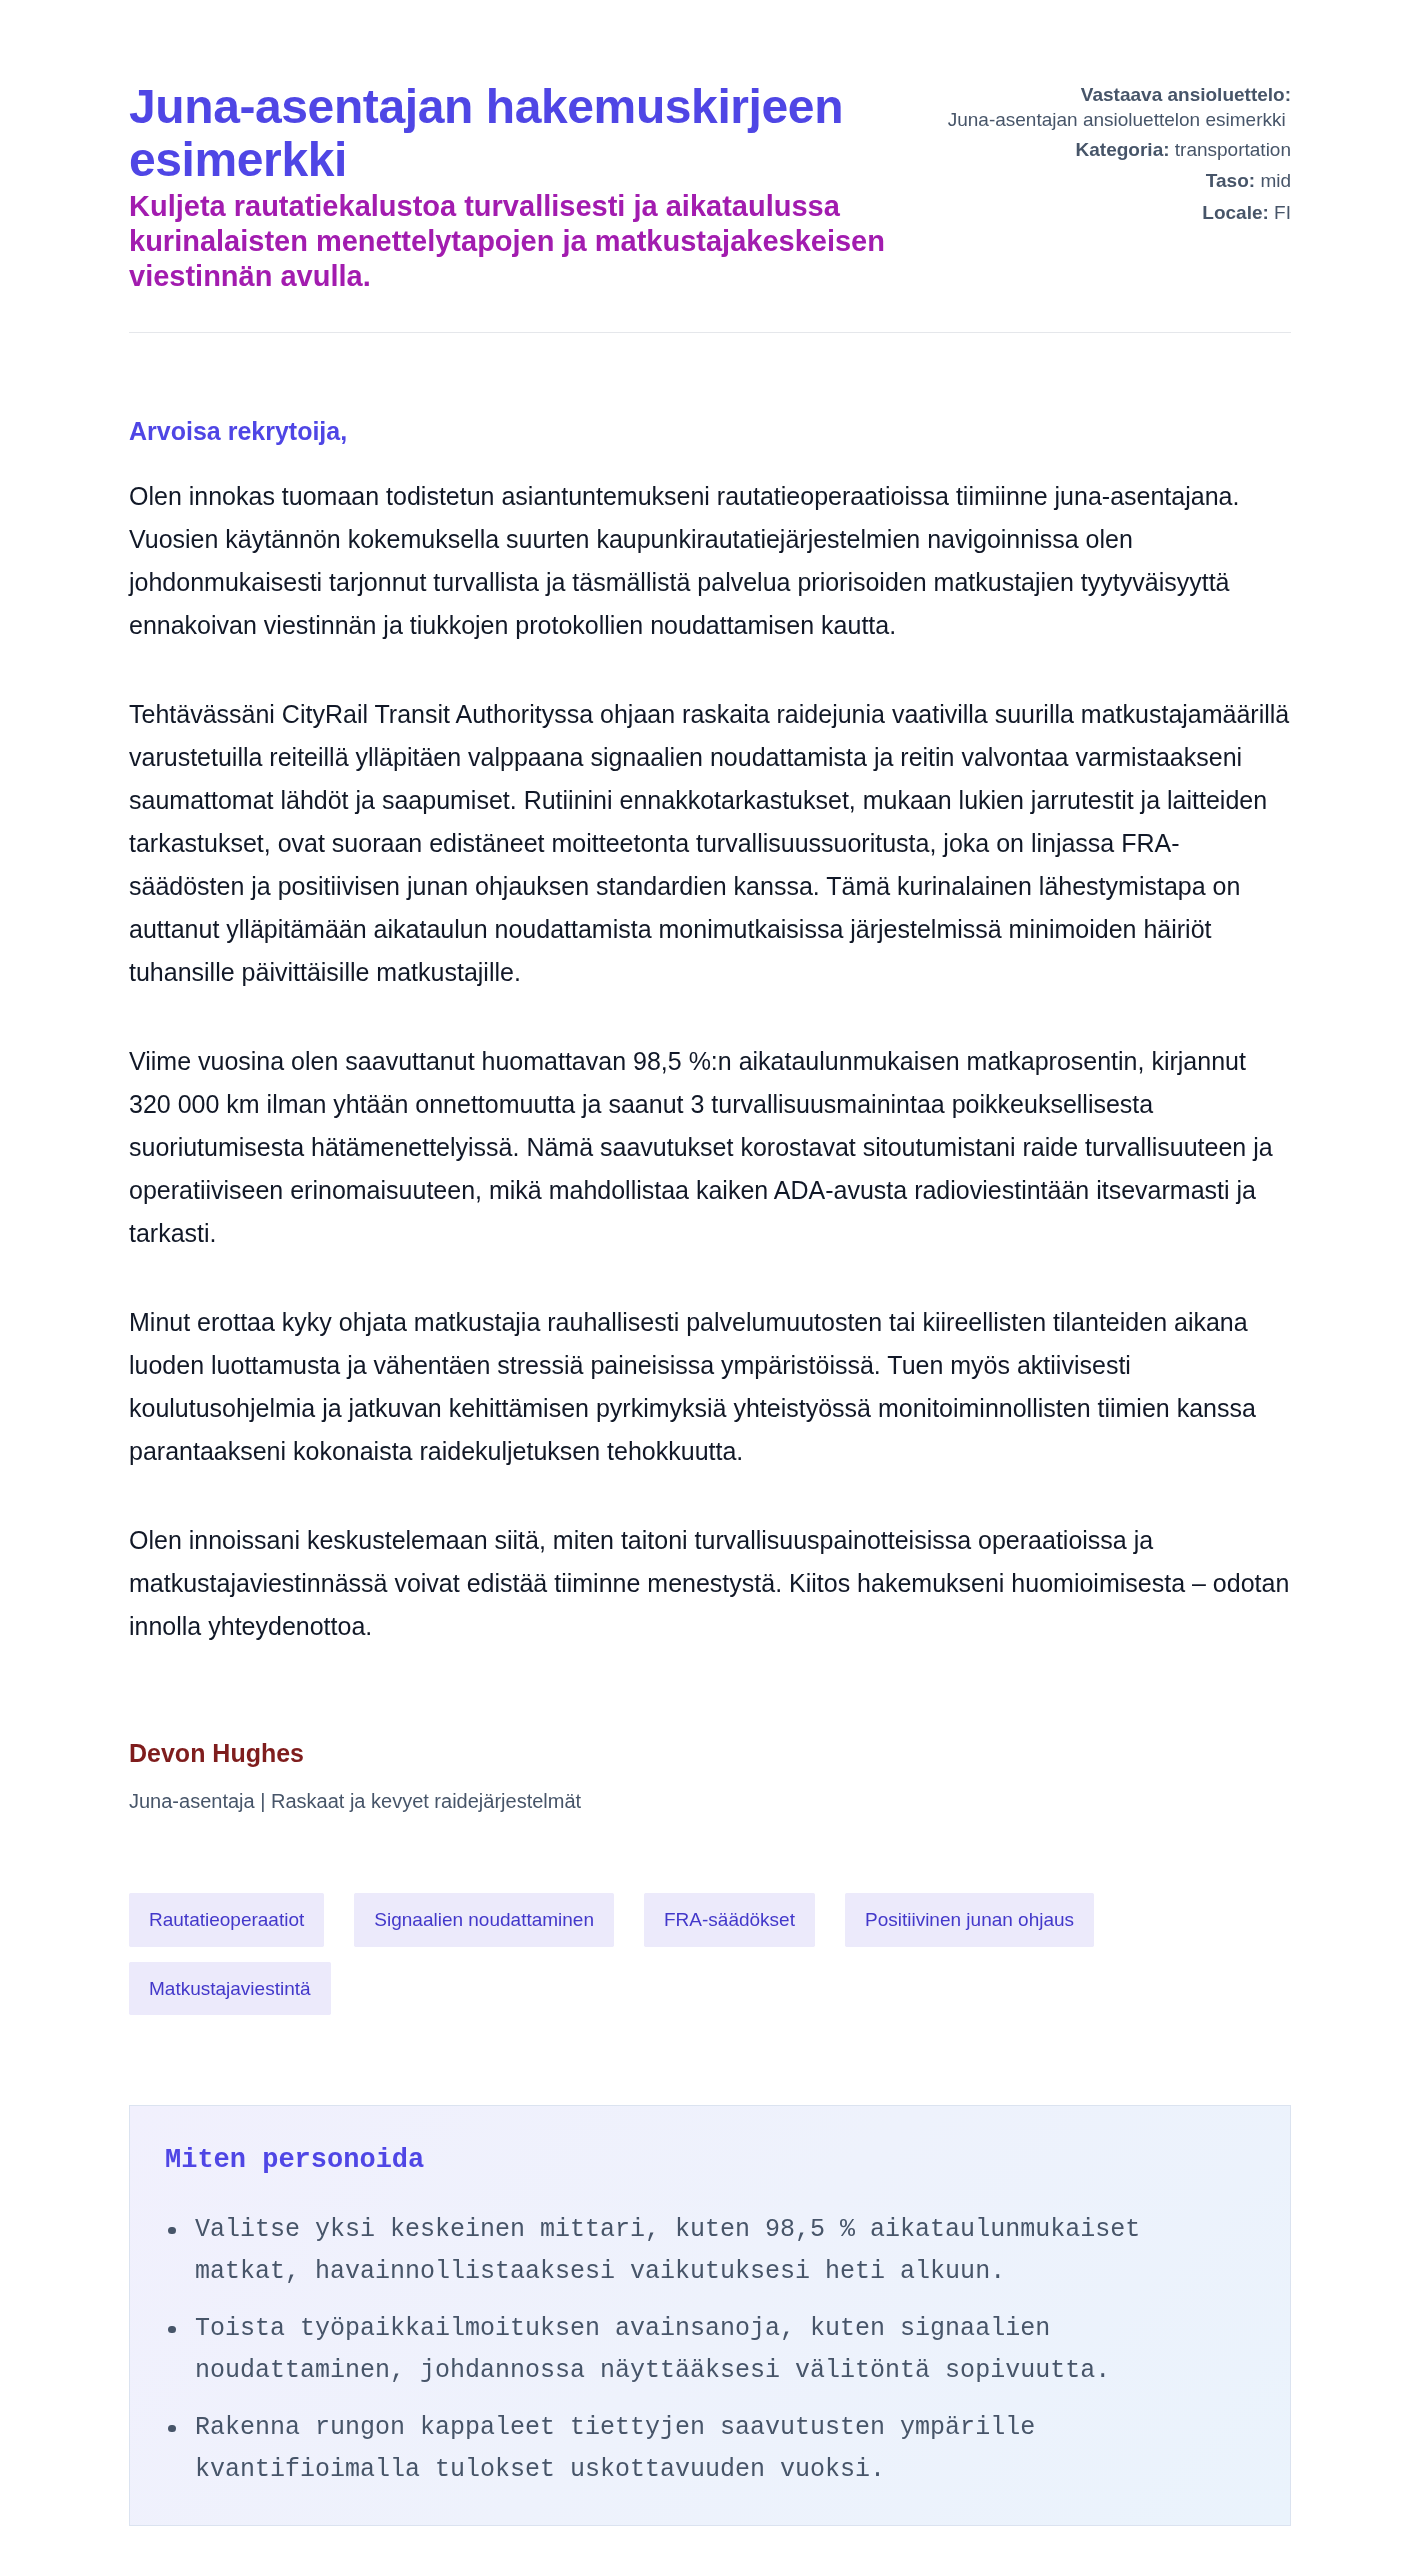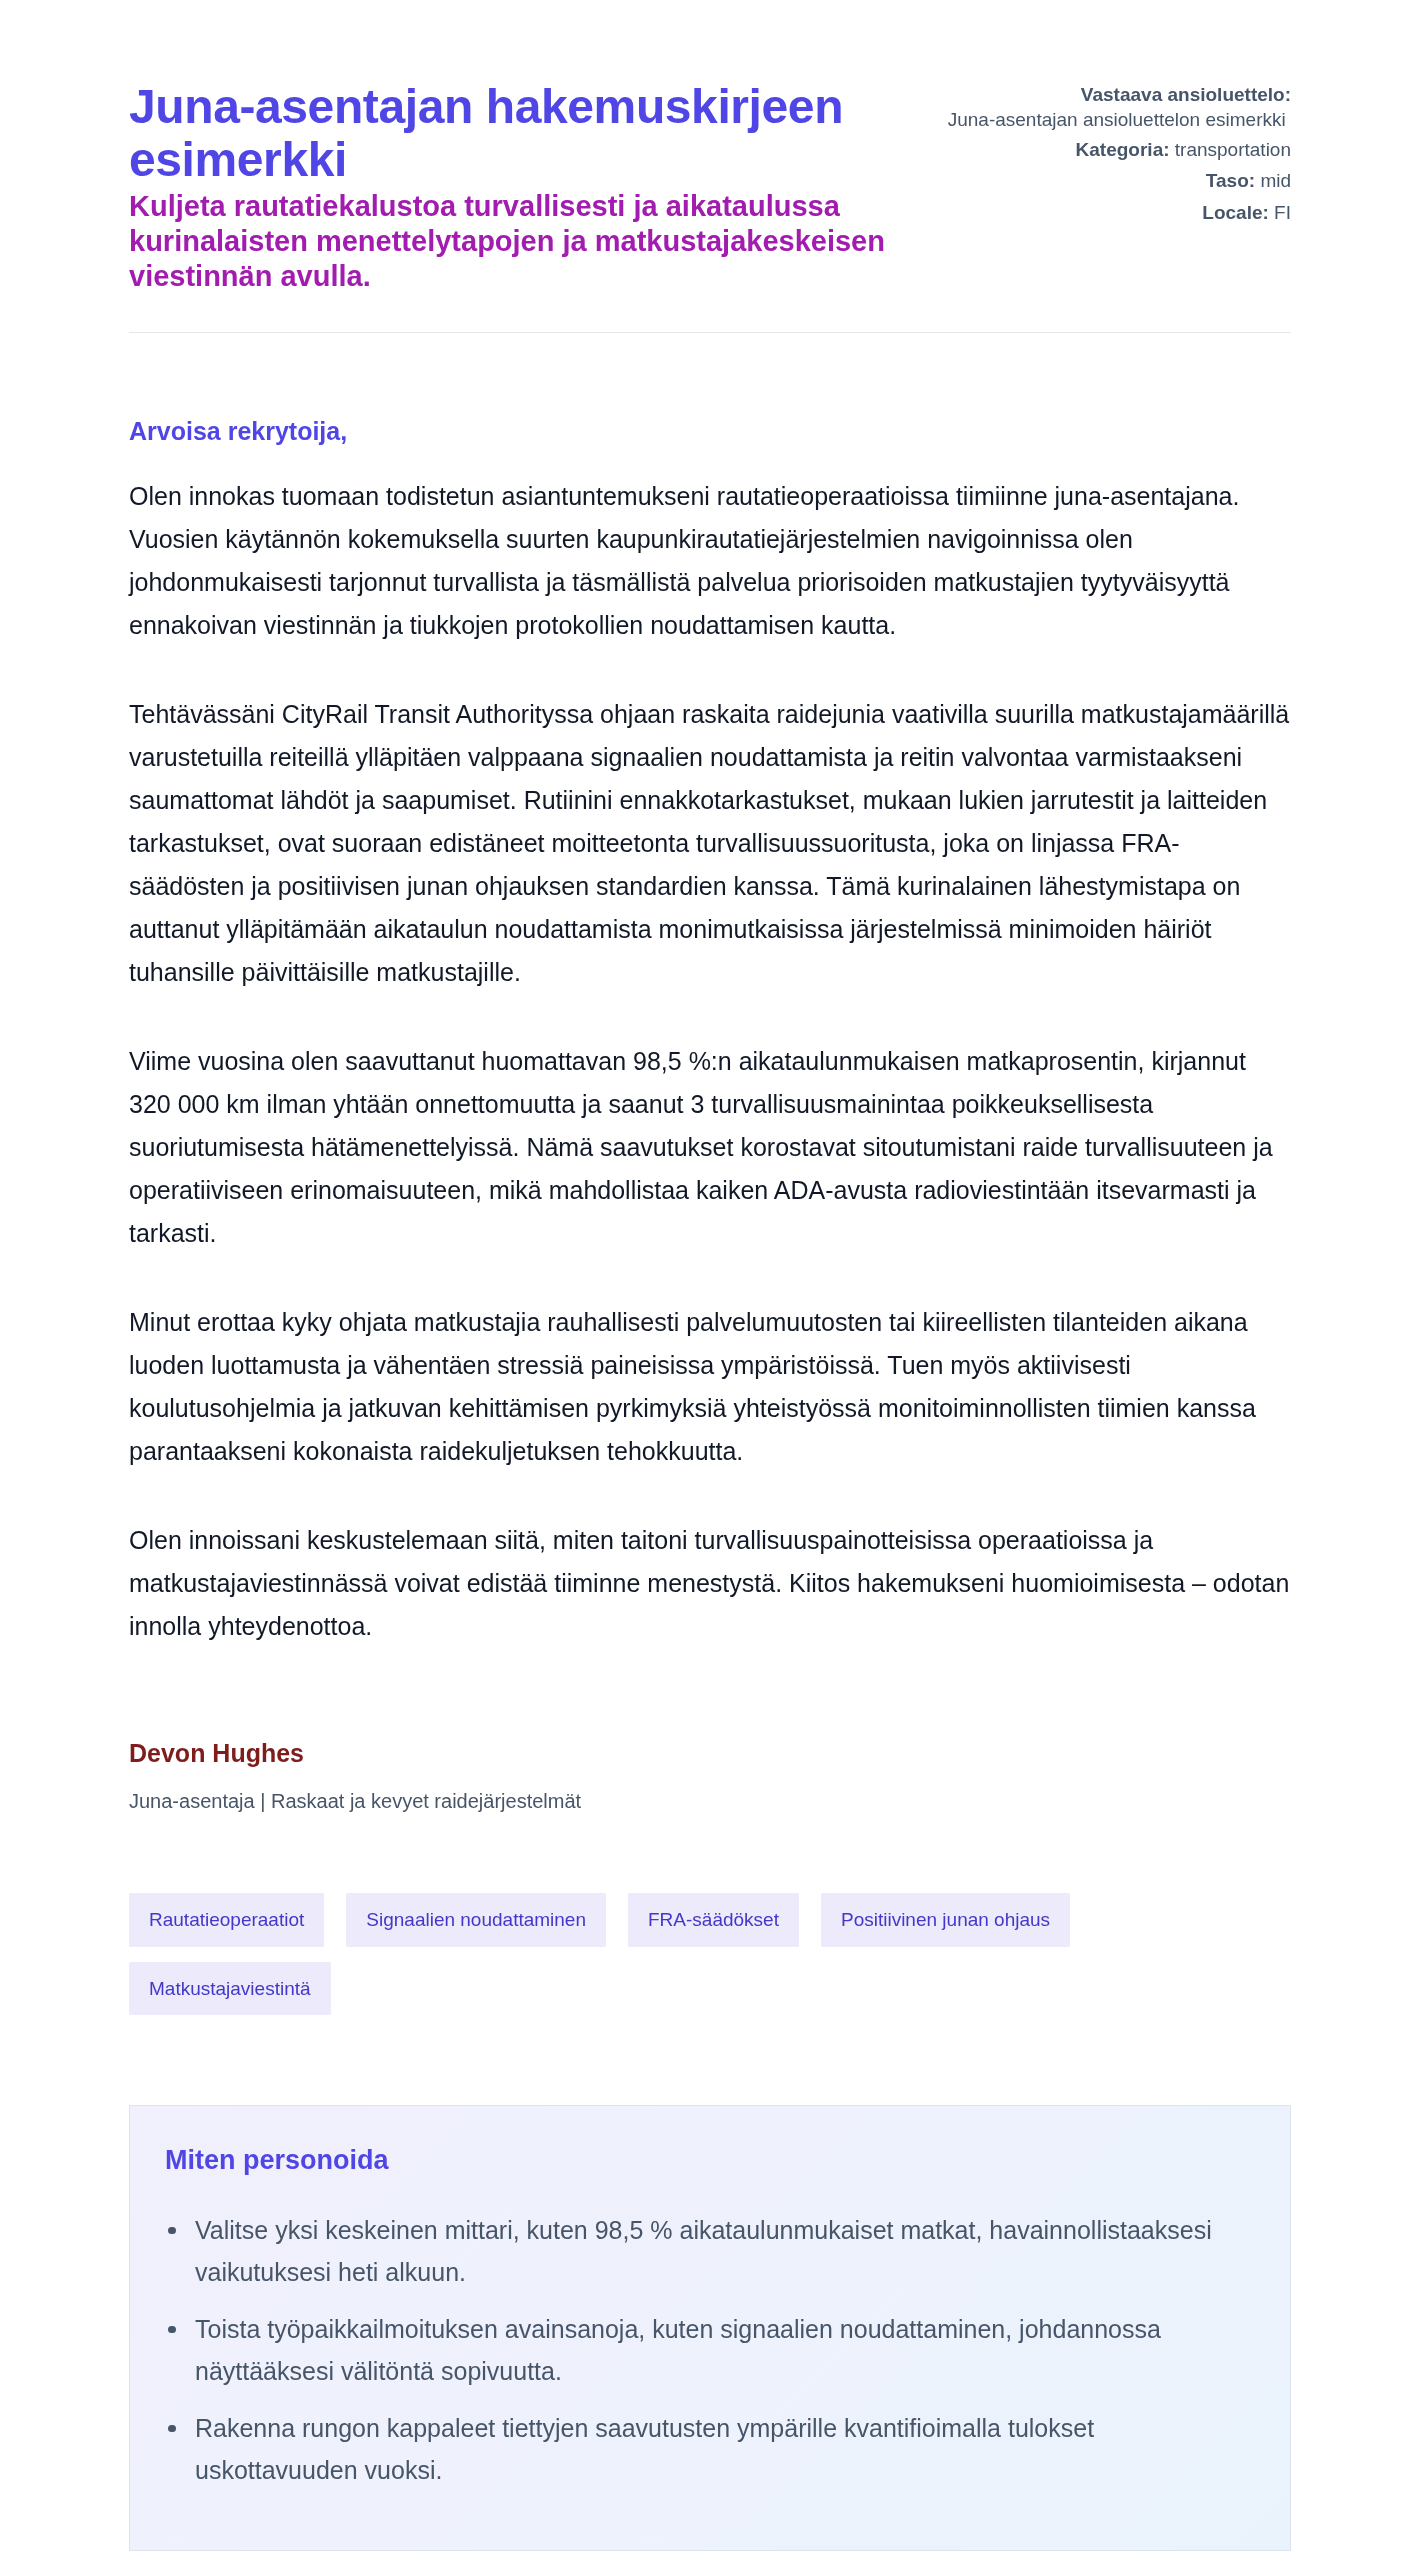--- a/index.html
+++ b/index.html
@@ -73,36 +73,37 @@
     .sig-title {
       margin-top: 15px;
       font-size: 20px;
       line-height: 33px;
       color: #475569;
     }
     .tags {
       margin-top: 75px;
       display: flex;
       flex-wrap: wrap;
-      gap: 15px 22px;
+      gap: 15px 30px;
       width: 1086px;
     }
     .tag {
       background: #eceafb;
       color: #4338ca;
       font-size: 19px;
       line-height: 23.4px;
       padding: 15px 20px;
       border-radius: 1.7px;
     }
     .tips {
       margin-top: 90px;
       border: 1.7px solid #dbe3f0;
       background: linear-gradient(135deg, #f1f0fd 0%, #eef2fc 50%, #eaf3fc 100%);
-      padding: 38px 35px 59px 35px;
+      padding: 38px 35px 34px 35px;
+      font-family: Liberation Mono, monospace;
     }
     .tips-title {
       font-size: 27px;
       line-height: 33px;
       font-weight: 700;
       color: #4f46e5;
     }
     .tips-list {
       margin-top: 32px;
       list-style: none;

